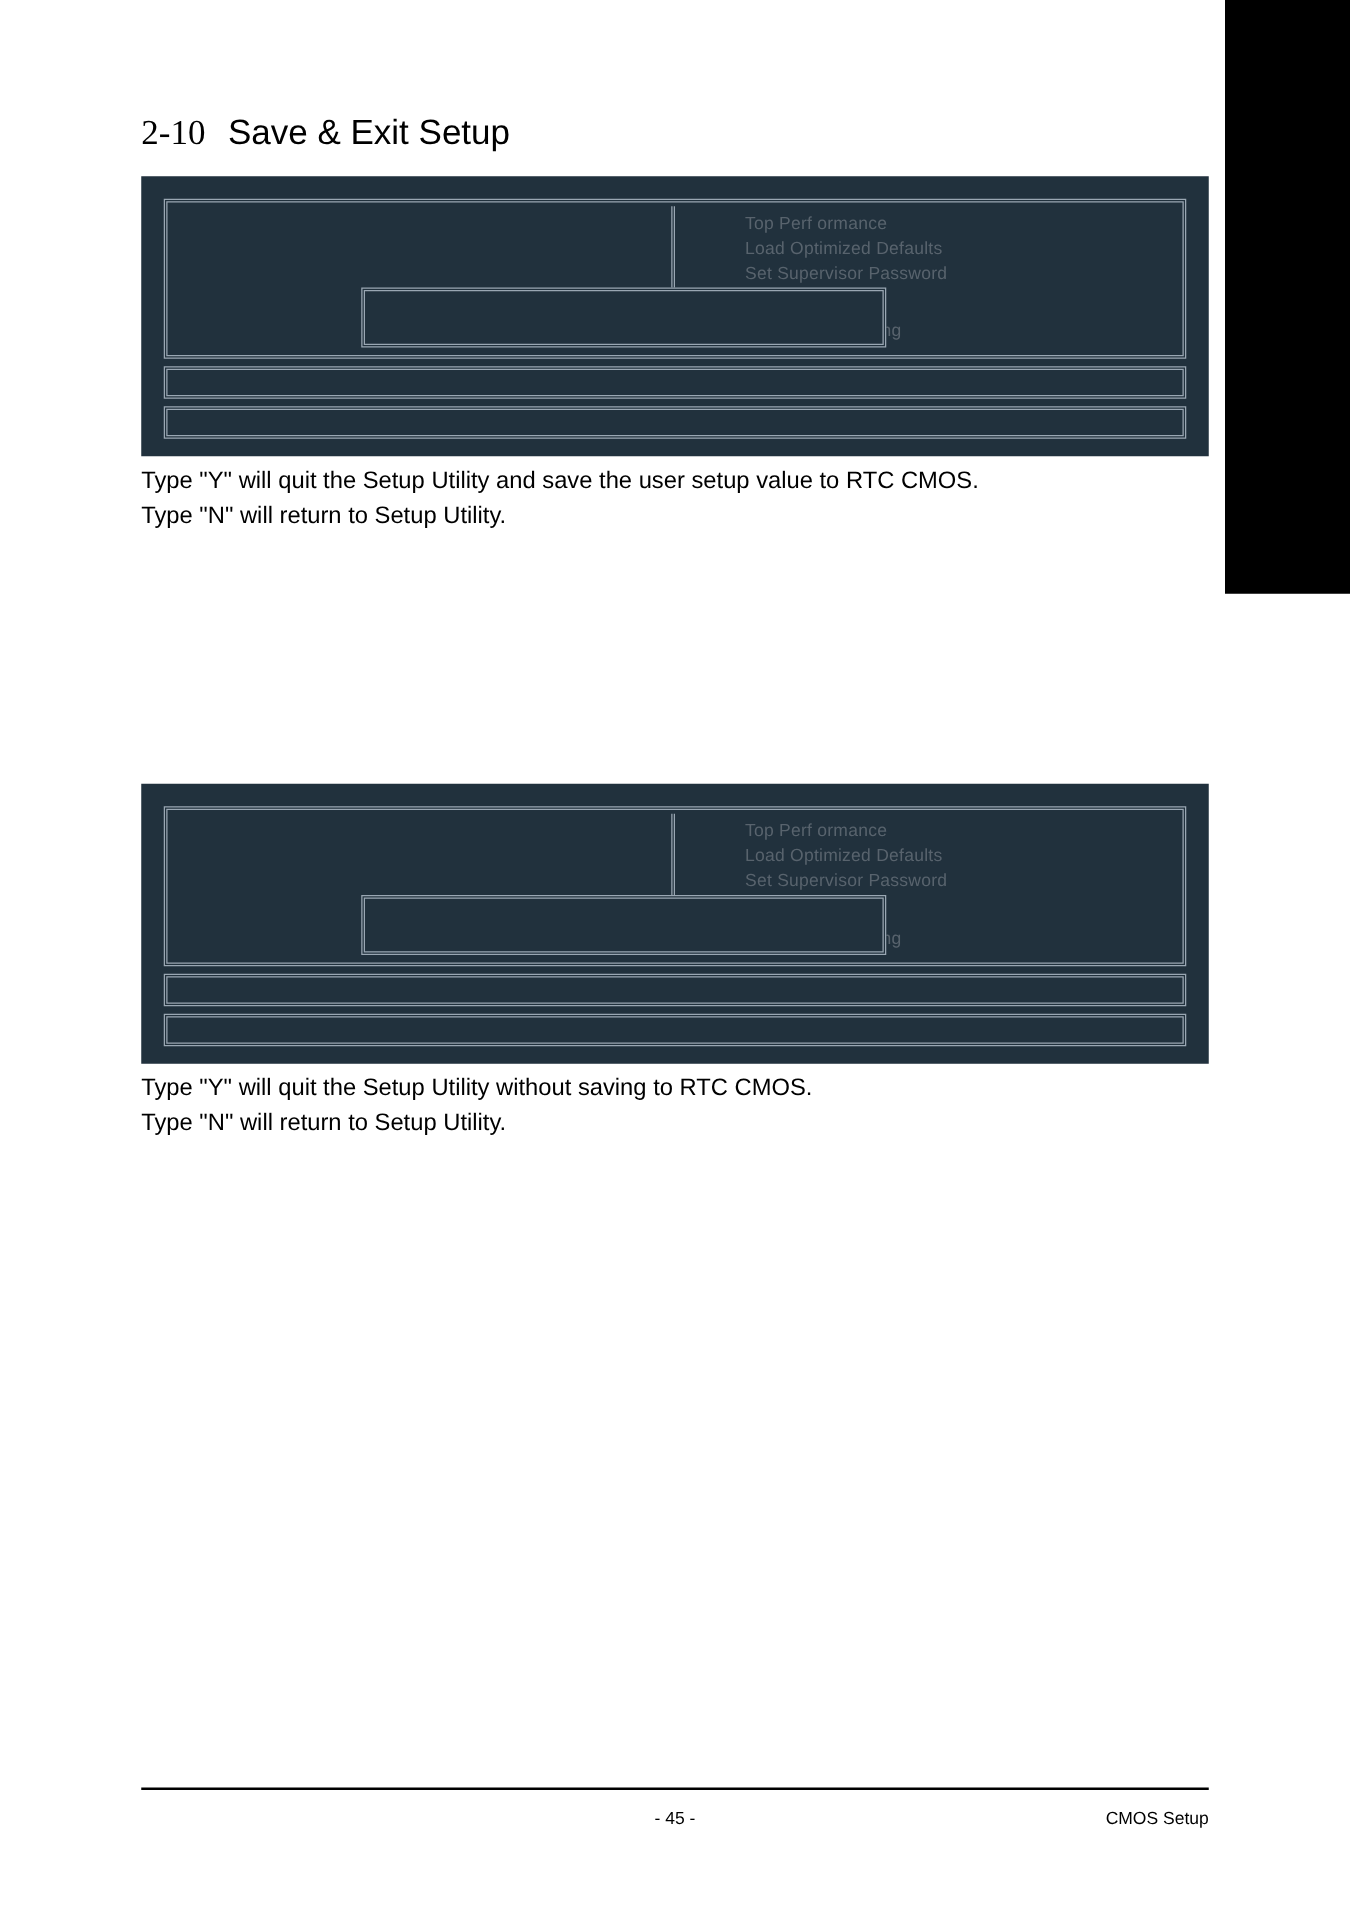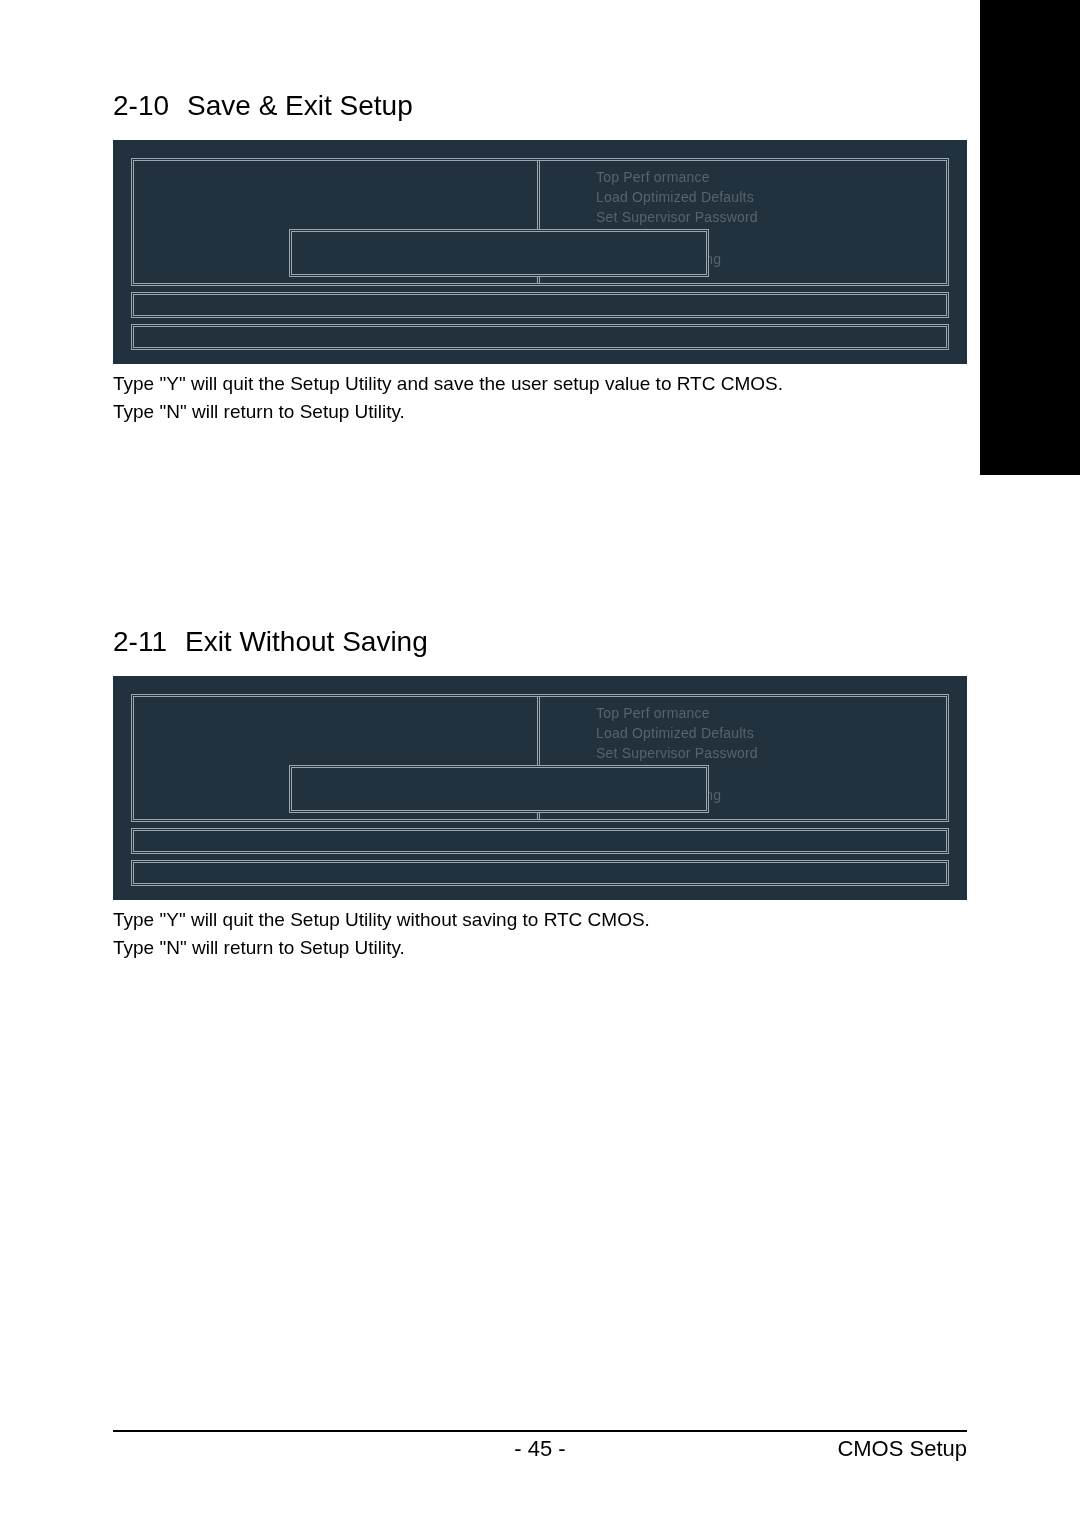--- a/index.html
+++ b/index.html
@@ -18,37 +18,38 @@
       background: #000;
     }
     .content {
       padding: 90px 113px 0 113px;
     }
     .section-heading {
       font-size: 28px;
       font-weight: 400;
       margin-bottom: 18px;
     }
-    .section-heading .num { margin-right: 18px; }
+    .section-heading .num { margin-right: 18px; font-family: Liberation Serif, serif; }
 
     
     .bios-box {
       background: #21313d;
       padding: 18px 18px 14px 18px;
       margin-bottom: 6px;
     }
     .bios-frame {
       border: 3px double #9aa7b3;
       position: relative;
       width: 100%;
     }
     
     .two-col {
       display: flex;
       width: 100%;
+      align-items: center;
     }
     .col {
       flex: 1 1 50%;
       border-right: 3px double #9aa7b3;
     }
     .col:last-child { border-right: none; }
     .col-inner {
       padding: 6px 0 6px 56px;
       font-size: 14px;
       color: #58636d;
@@ -92,21 +93,21 @@
       left: 113px; right: 113px;
       bottom: 100px;
       border-top: 2px solid #000;
     }
     .footer {
       position: absolute;
       left: 113px; right: 113px;
       bottom: 70px;
       display: flex;
       justify-content: center;
-      font-size: 22px;
+      font-size: 14px;
     }
     .footer .right {
       position: absolute;
       right: 0;
     }
   </style>
 </head>
 <body>
 
 <div class="side-tab"></div>
@@ -143,23 +144,20 @@
     </div>
     <div class="bottom-row"></div>
     <div class="bottom-row"></div>
   </div>
 
   <div class="desc">
     <div>Type "Y" will quit the Setup Utility and save the user setup value to RTC CMOS.</div>
     <div>Type "N" will return to Setup Utility.</div>
   </div>
 
-  <h2 class="section-heading">
-    <span class="num">2-11</span><span>Exit Without Saving</span>
-  </h2>
 
   <div class="bios-box">
     <div class="bios-frame">
       <div class="two-col">
         <div class="col">
             <div class="col-inner"></div>
           </div>
         <div class="col">
           <div class="col-inner">
             <div>Top  Perf ormance</div>

